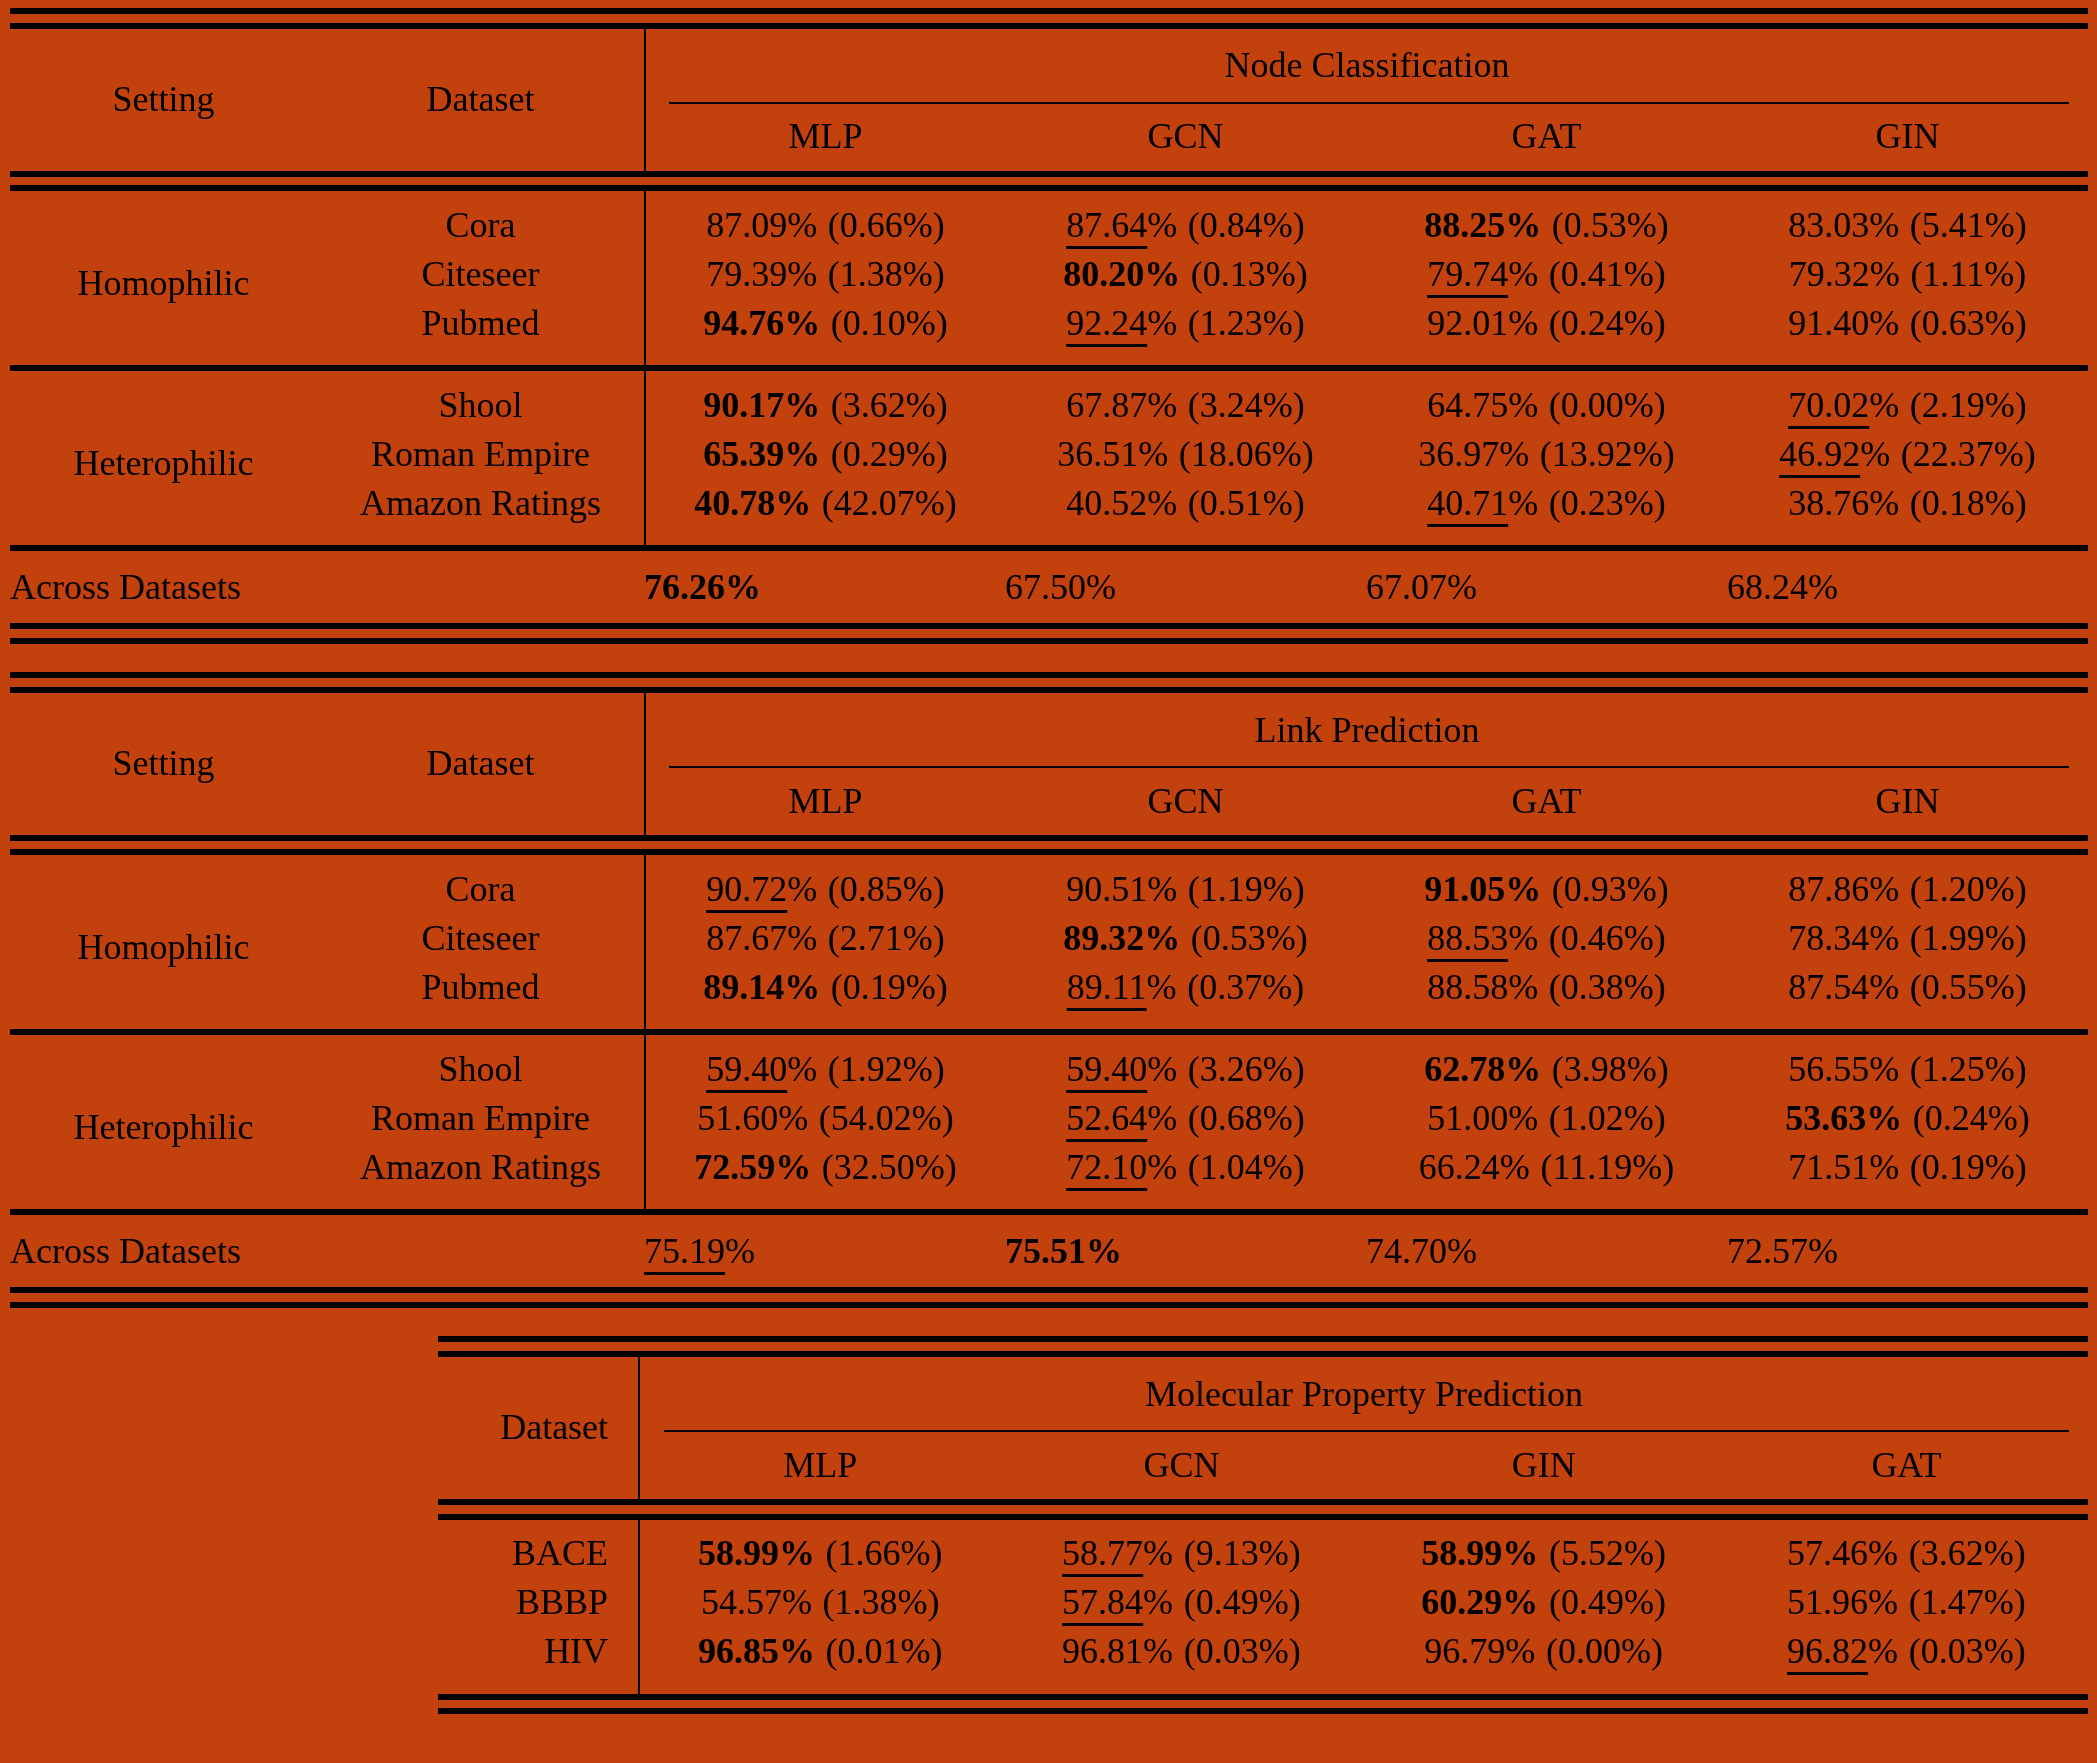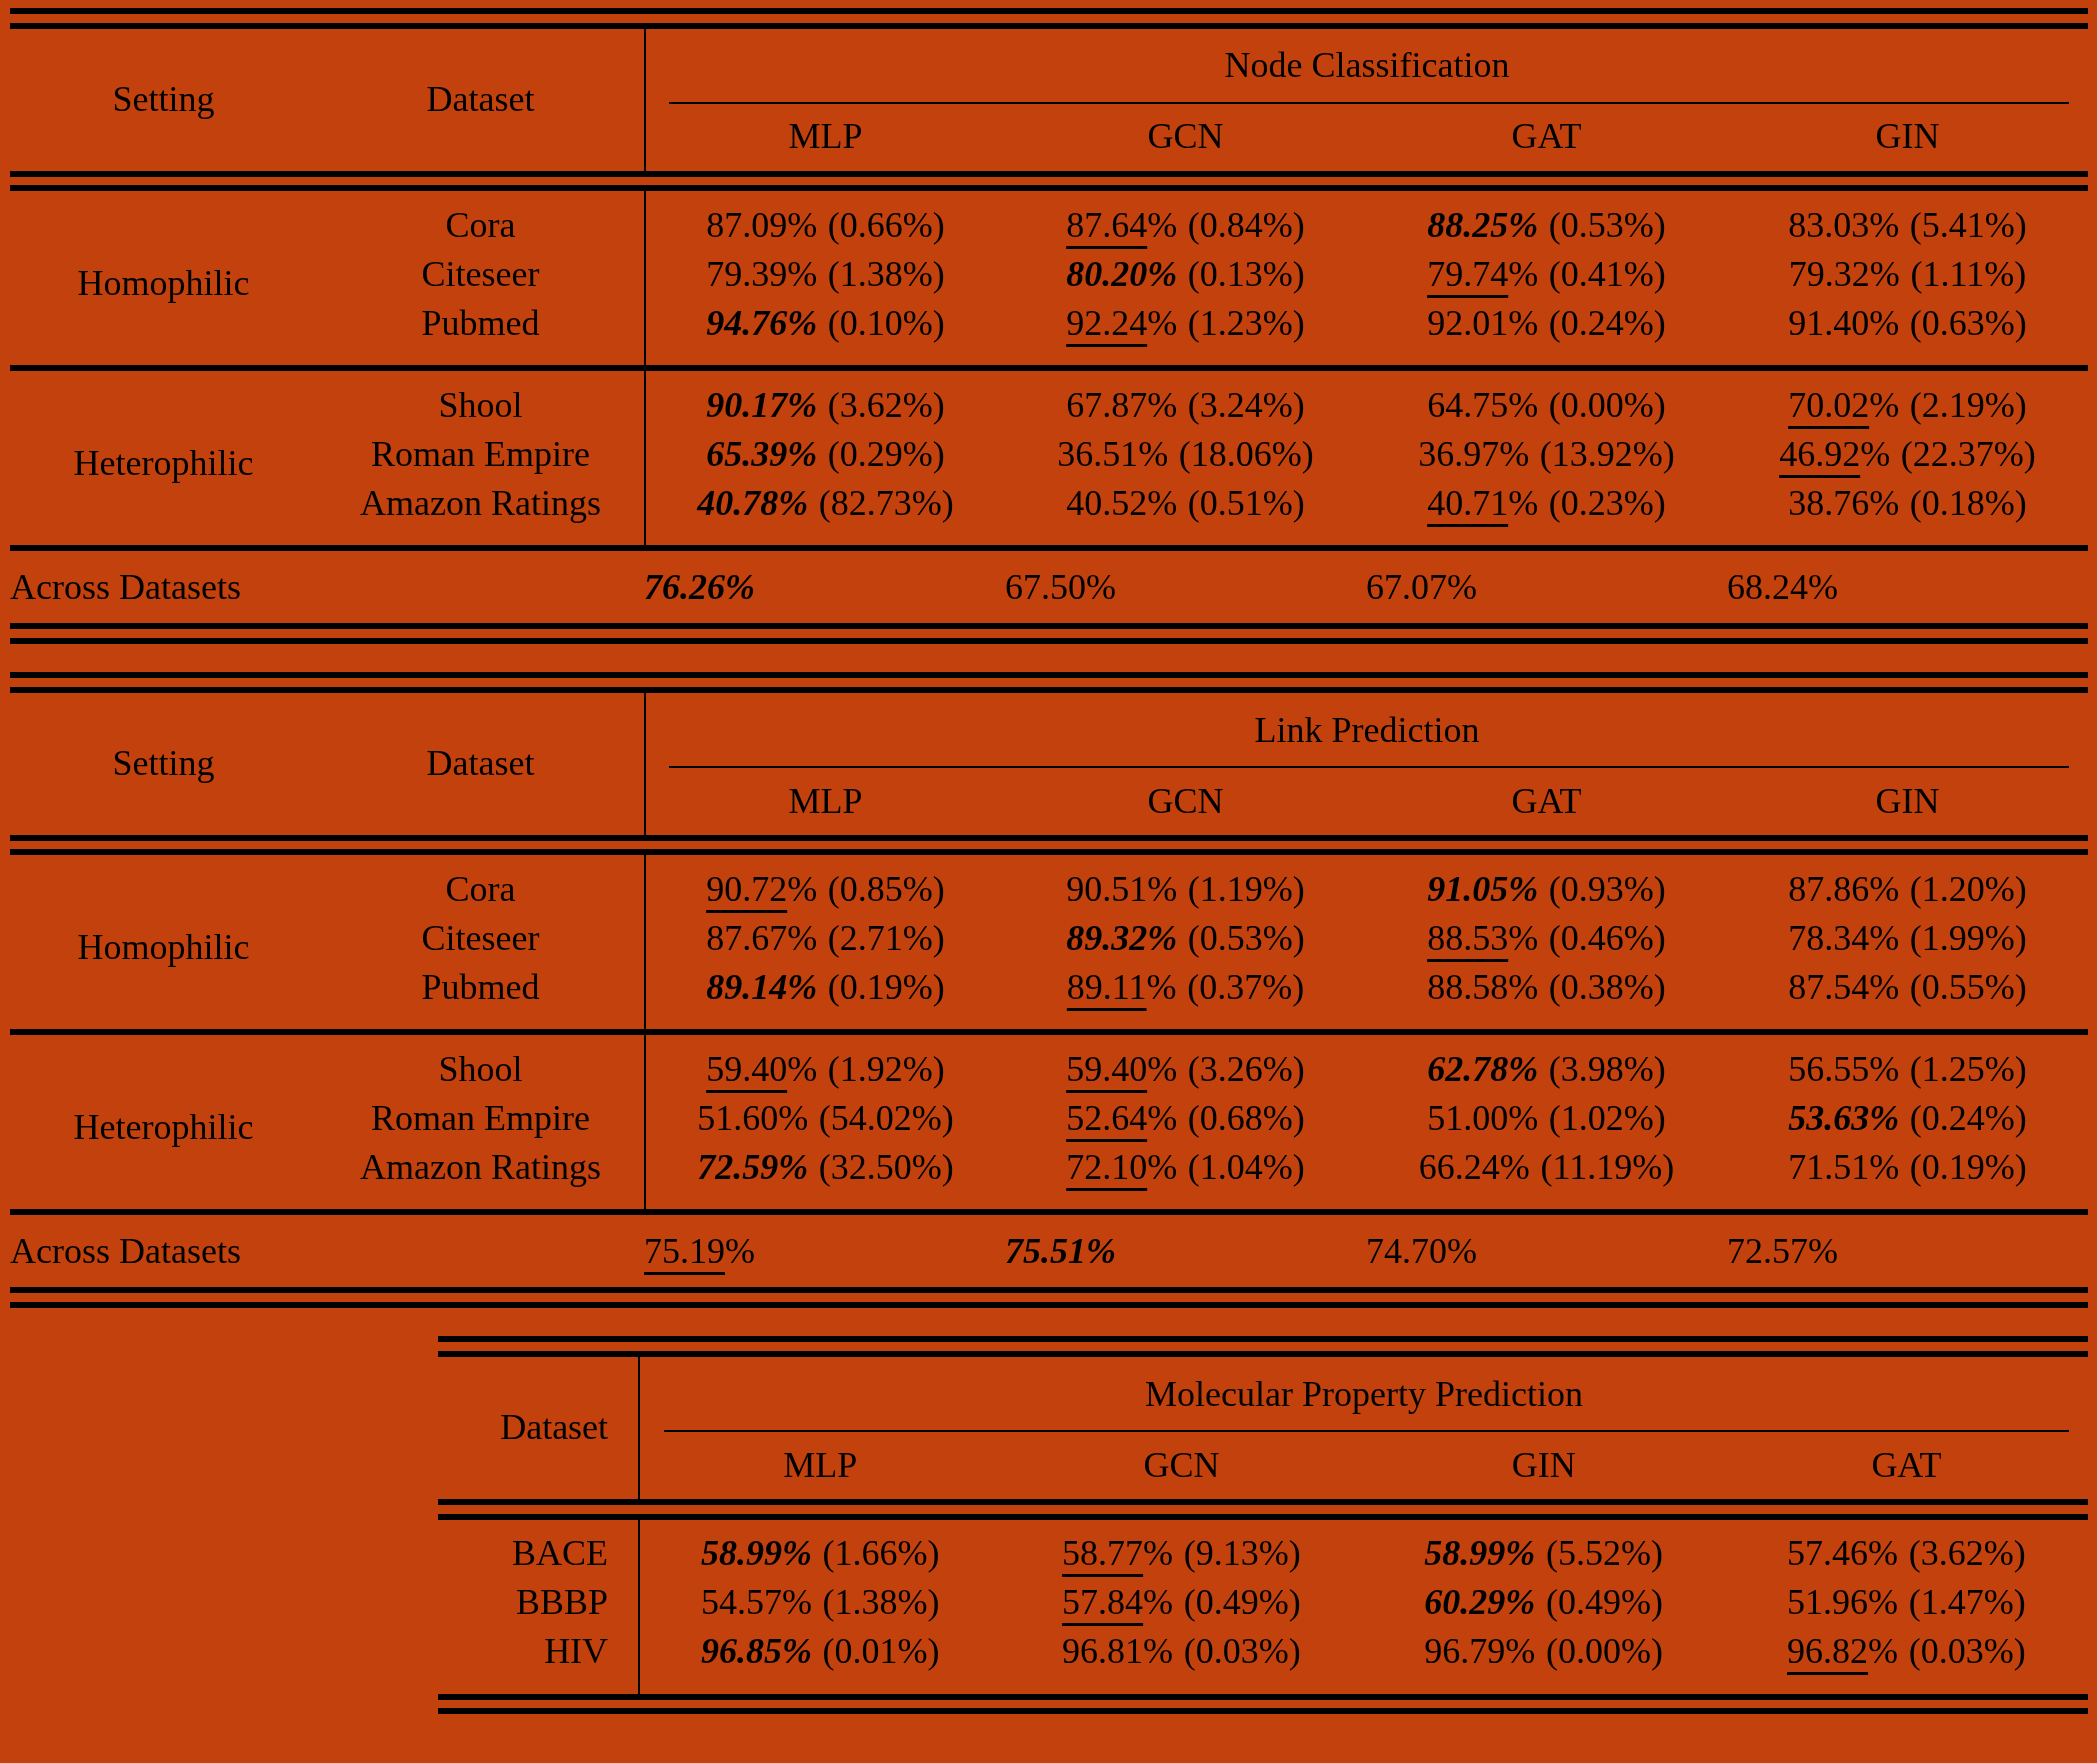--- a/index.html
+++ b/index.html
@@ -20,21 +20,21 @@
   .task-cell{height:75px;position:relative;margin-left:32px;}
   .cmid{position:absolute;left:23.4px;right:18.7px;bottom:0;height:0;border-bottom:2.7px solid #000;}
   tr.models td{height:67px;}
   
   .set,.ds,.val{height:49px;text-align:center;}
   tr.grp-top td{padding-top:10px;}
   tr.grp-bot td{padding-bottom:17px;}
   tr.sumrow td{height:72px;text-align:left;}
   .ds3{text-align:right;padding-right:30px;}
   .m{white-space:nowrap;}
-  .m.b{font-weight:bold;font-style:italic;}
+  .m.b{font-weight:bold;}
   .m.u .nm{text-decoration-line:underline;text-decoration-thickness:3.3px;text-underline-offset:8.7px;}
   .std{margin-left:10.7px;white-space:nowrap;}
 </style>
 </head>
 <body>
 
 <div id="canvas">
 
   <table id="t1">
     <colgroup>
@@ -100,21 +100,21 @@
       </tr>
       <tr>
         <td class="ds">Roman Empire</td>
         <td class="val vl"><span class="m b"><span class="nm">65.39</span><span class="pc">%</span></span><span class="std">(0.29%)</span></td>
         <td class="val"><span class="m"><span class="nm">36.51</span><span class="pc">%</span></span><span class="std">(18.06%)</span></td>
         <td class="val"><span class="m"><span class="nm">36.97</span><span class="pc">%</span></span><span class="std">(13.92%)</span></td>
         <td class="val"><span class="m u"><span class="nm">46.92</span><span class="pc">%</span></span><span class="std">(22.37%)</span></td>
       </tr>
       <tr class="grp-bot">
         <td class="ds">Amazon Ratings</td>
-        <td class="val vl"><span class="m b"><span class="nm">40.78</span><span class="pc">%</span></span><span class="std">(82.73%)</span></td>
+        <td class="val vl"><span class="m b"><span class="nm">40.78</span><span class="pc">%</span></span><span class="std">(42.07%)</span></td>
         <td class="val"><span class="m"><span class="nm">40.52</span><span class="pc">%</span></span><span class="std">(0.51%)</span></td>
         <td class="val"><span class="m u"><span class="nm">40.71</span><span class="pc">%</span></span><span class="std">(0.23%)</span></td>
         <td class="val"><span class="m"><span class="nm">38.76</span><span class="pc">%</span></span><span class="std">(0.18%)</span></td>
       </tr>
       <tr class="rule-sgl">
           <td colspan="6"></td>
         </tr>
 
       <tr class="sumrow">
         <td colspan="2">Across Datasets</td>

